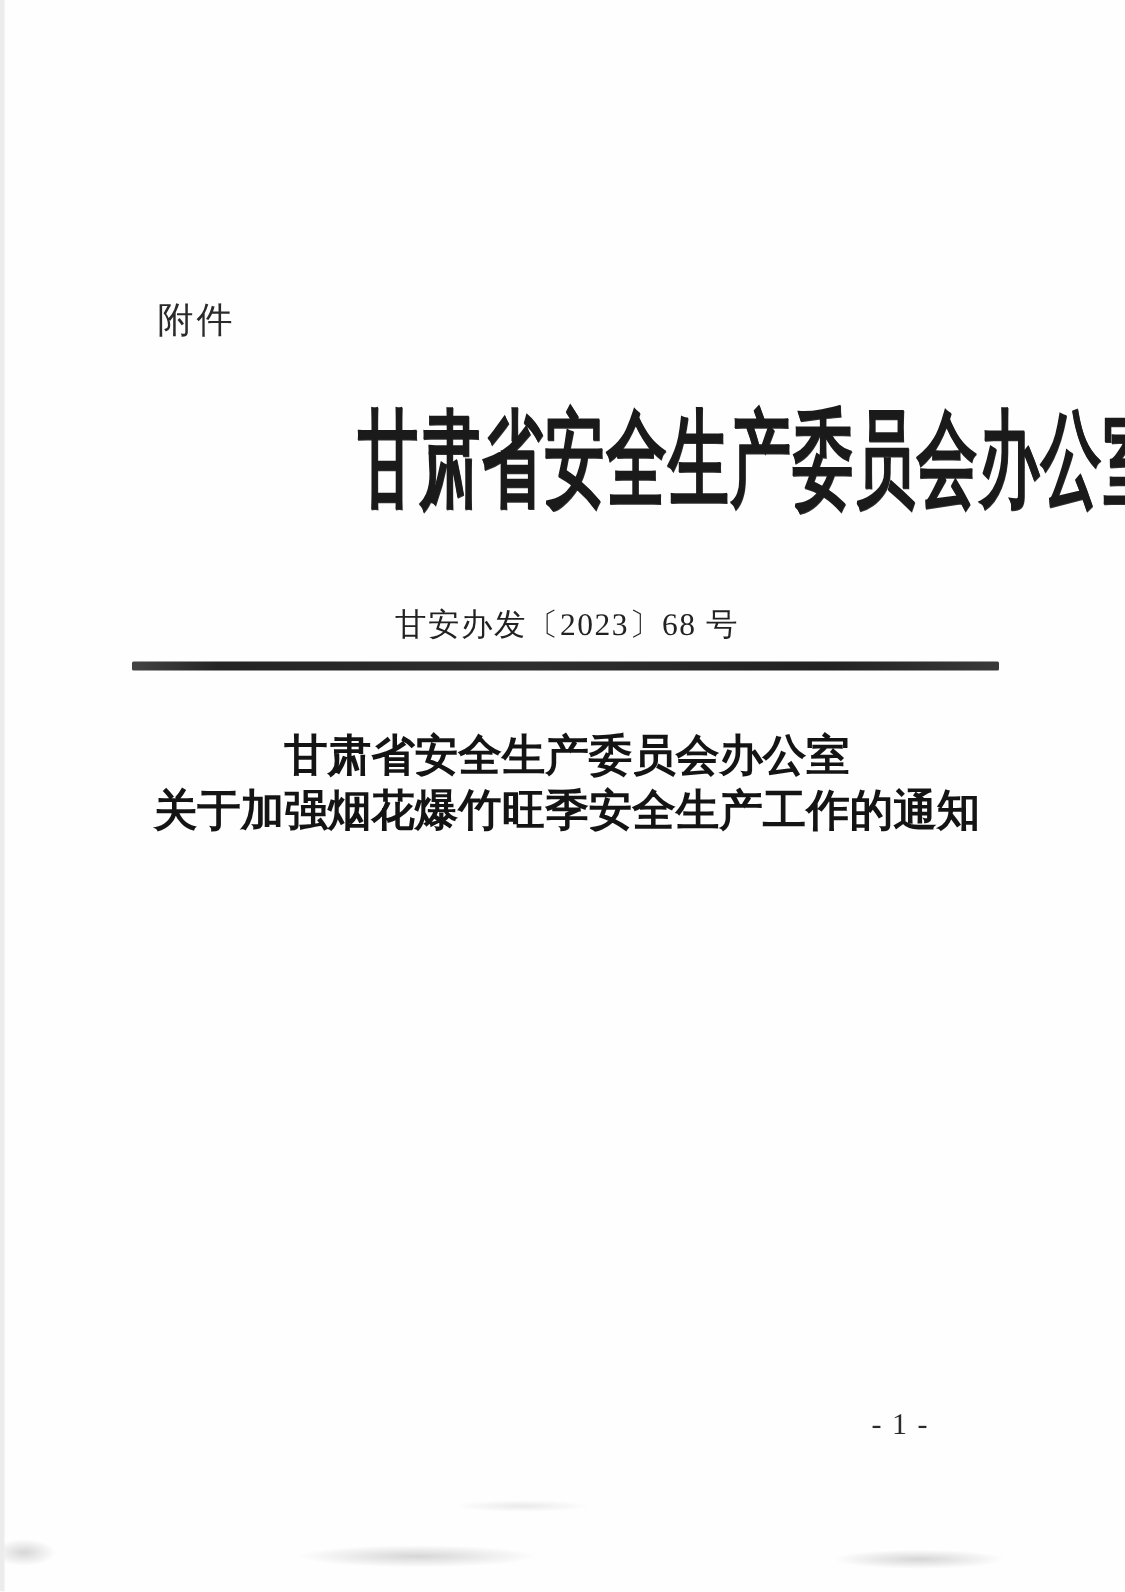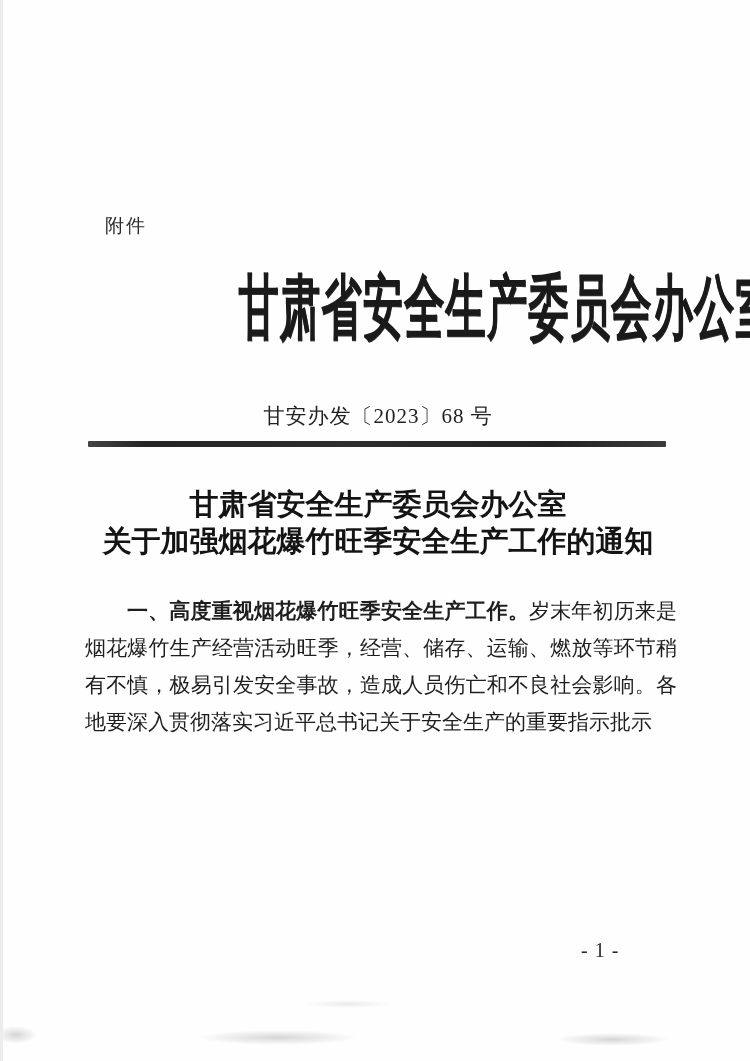--- a/index.html
+++ b/index.html
@@ -14,22 +14,22 @@
     background: #fefefe;
     border-left: 3px solid #ececec;
     box-sizing: border-box;
     overflow: hidden;
     font-family: "Liberation Serif", "DejaVu Serif", serif;
     color: #1f1f1f;
   }
   .attachment {
     position: absolute;
     left: 102px;
-    top: 213px;
-    font-size: 19px;
+    top: 197px;
+    font-size: 24px;
     letter-spacing: 2px;
     color: #2a2a2a;
   }
   .letterhead-wrap {
     position: absolute;
     top: 266px;
     left: 0;
     width: 750px;
     text-align: center;
     white-space: nowrap;
@@ -128,21 +128,20 @@
   <div class="doc-number">甘安办发〔2023〕68 号</div>
 
   <div class="rule"></div>
 
   <div class="doc-title">
     <div>甘肃省安全生产委员会办公室</div>
     <div>关于加强烟花爆竹旺季安全生产工作的通知</div>
   </div>
 
   <div class="doc-body">
-    <p class="indent"><span class="bold-lead">一、高度重视烟花爆竹旺季安全生产工作。</span><span>岁末年初历来是烟花爆竹生产经营活动旺季，经营、储存、运输、燃放等环节稍有不慎，极易引发安全事故，造成人员伤亡和不良社会影响。各地要深入贯彻落实习近平总书记关于安全生产的重要指示批示</span></p>
   </div>
 
   <div class="page-number">- 1 -</div>
 
   <div class="smudge s1"></div>
   <div class="smudge s2"></div>
   <div class="smudge s3"></div>
   <div class="smudge s4"></div>
 
 </div>

